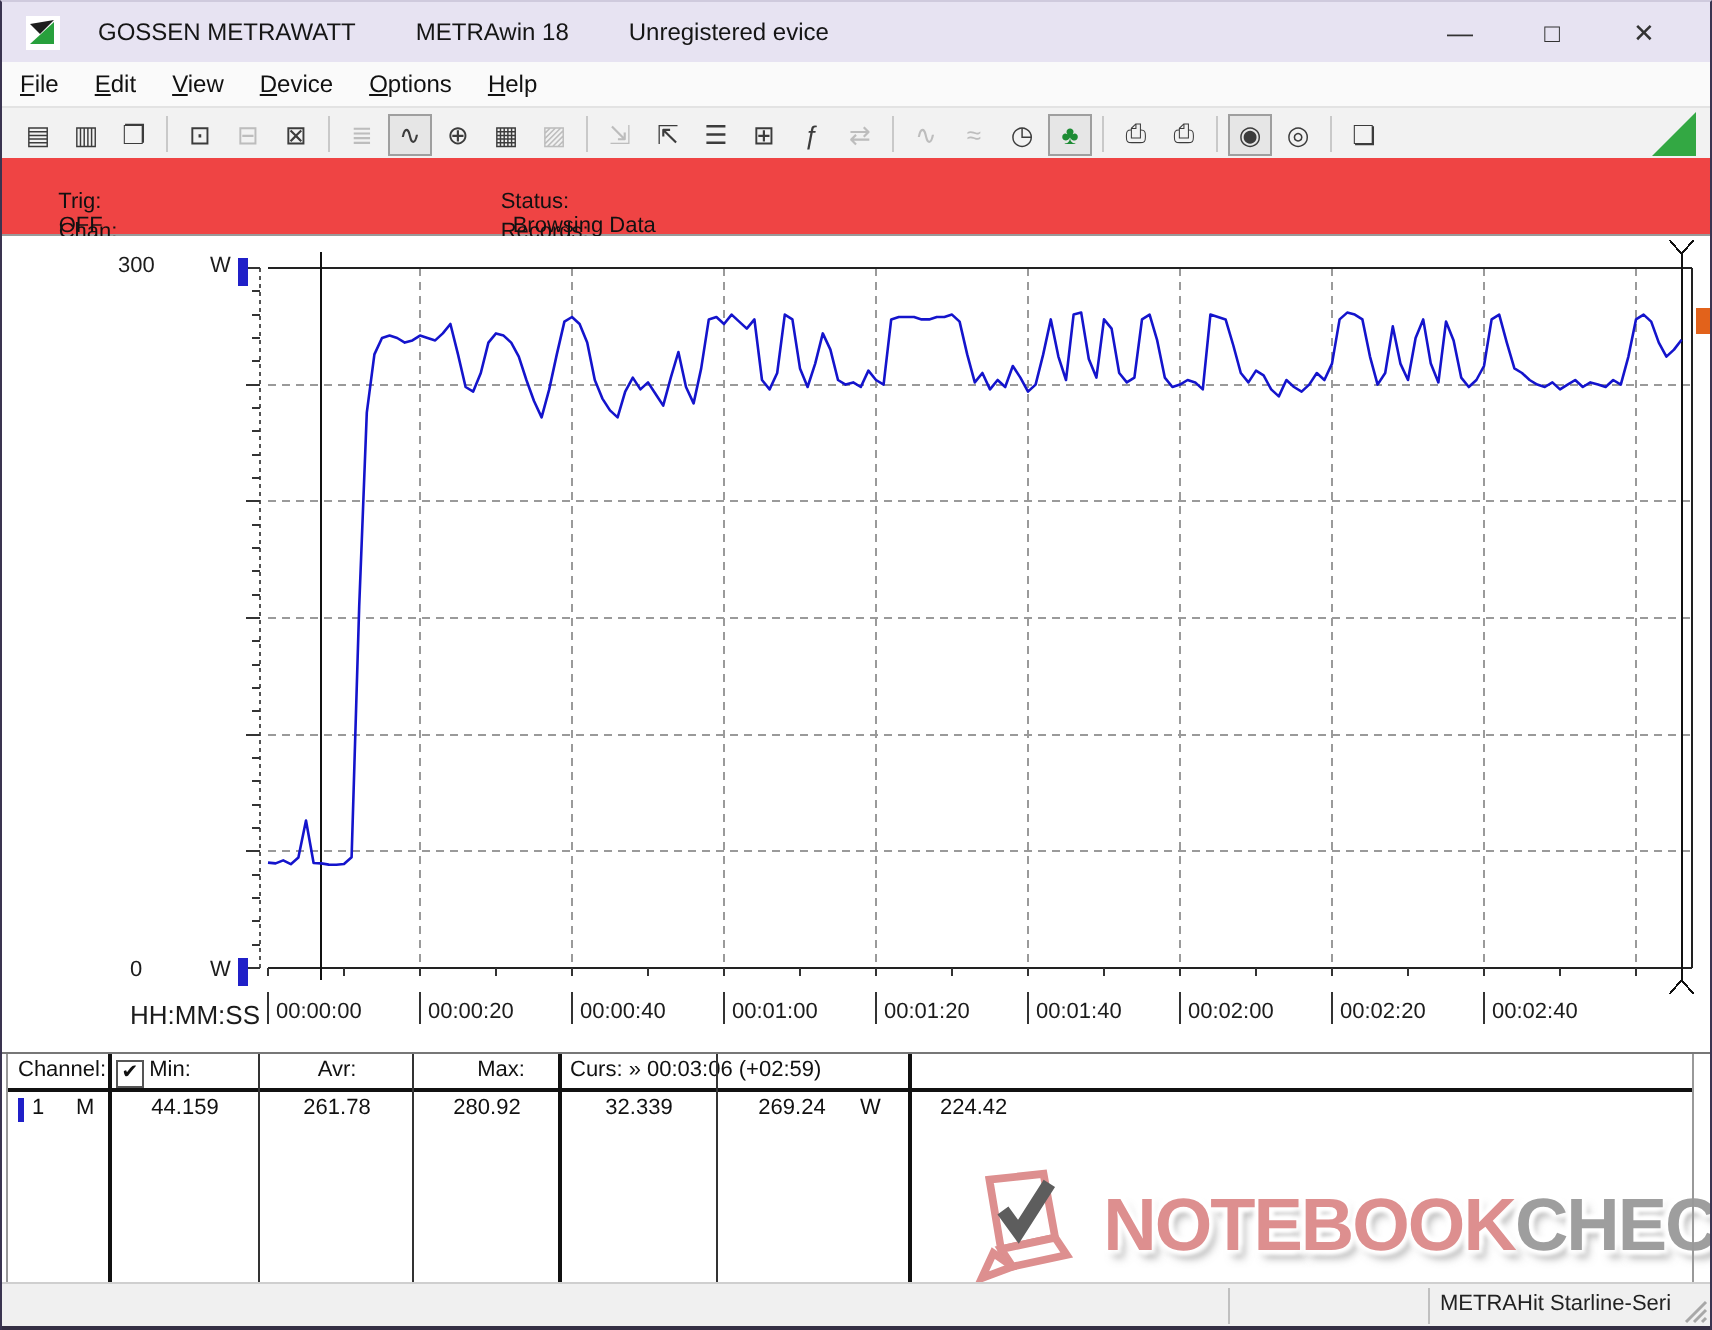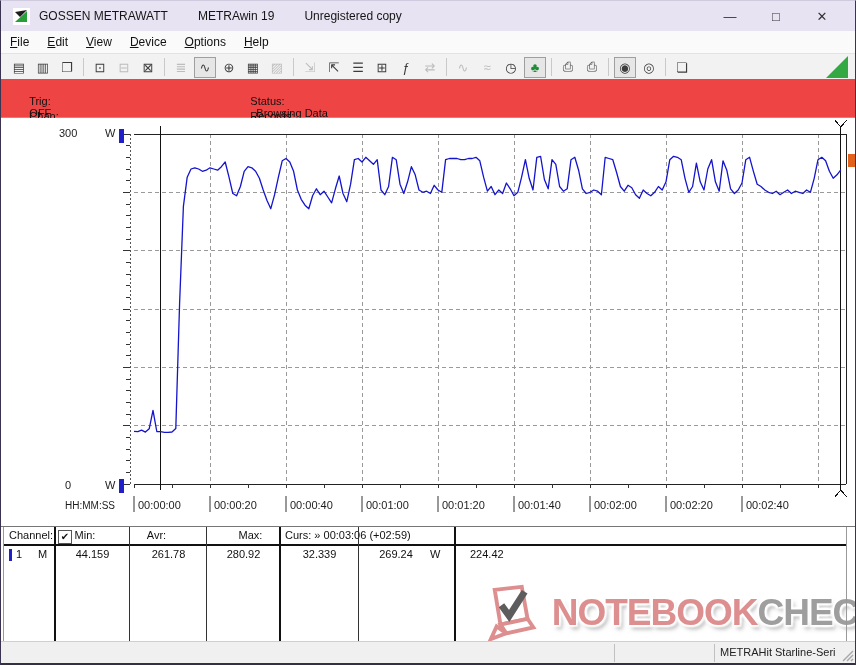--- a/index.html
+++ b/index.html
@@ -32,21 +32,21 @@
   
   #statuspanel{position:absolute;left:0;top:78px;width:100%;height:38px;background:#ef4444;
                border-bottom:1px solid #9a9a9a;font-size:11px;color:#111;}
   .sp-line{position:absolute;white-space:pre;}
   
   #chartpanel{position:absolute;left:0;top:117px;width:100%;height:408px;background:#fff;}
   #chart-svg{position:absolute;left:0;top:0;}
   #chart-svg text{font:11px "Liberation Sans",sans-serif;fill:#1c1c1c;}
   .ylab{position:absolute;font-size:11px;color:#1c1c1c;margin-left:12px;}
   .chan-marker{position:absolute;width:5px;height:14px;background:#2020c8;}
-  #xaxis-caption{position:absolute;left:64px;top:382px;font-size:10px;color:#1c1c1c;}
+  #xaxis-caption{position:absolute;left:64px;top:382px;font-size:13px;color:#1c1c1c;}
   #edge-artifact{position:absolute;left:847px;top:36px;width:8px;height:13px;background:#e2621b;}
   
   #tablepanel{position:absolute;left:0;top:525px;width:100%;height:115px;background:#fff;
               border-top:1px solid #777;font-size:11px;color:#111;padding-left:32px;}
   .vline{position:absolute;top:0;height:115px;}
   #hdr-underline{position:absolute;left:2px;top:17px;width:843px;height:2px;background:#111;}
   .tcell{position:absolute;white-space:pre;}
   .tcell.center{text-align:center;}
   #chk{position:absolute;left:57px;top:3px;width:12px;height:12px;border:1px solid #555;
        background:#fff;font-size:10px;line-height:11px;text-align:center;color:#111;}
@@ -69,23 +69,23 @@
 <body>
 
 <div id="win">
 
   <div id="titlebar">
     <svg id="app-icon" viewBox="0 0 17 17">
       <rect x="0" y="0" width="17" height="17" fill="#ffffff"></rect>
       <path d="M2,14 L14,3 L14,14 Z" fill="#27a03c"></path>
       <path d="M2,4 L14,2 L7,9 Z" fill="#1d1d1d"></path>
     </svg>
-    <span class="tb-text" style="margin-left:9px">GOSSEN METRAWATT</span>
-    <span class="tb-text" style="margin-left:30px">METRAwin 19</span>
-    <span class="tb-text" style="margin-left:30px">Unregistered copy</span>
+    <span class="tb-text" style="margin-left:19px">GOSSEN METRAWATT</span>
+    <span class="tb-text" style="margin-left:30px">METRAwin 18</span>
+    <span class="tb-text" style="margin-left:30px">Unregistered evice</span>
     <div id="win-controls">
       <span class="win-btn">—</span>
       <span class="win-btn">□</span>
       <span class="win-btn">✕</span>
     </div>
   </div>
 
   <div id="menubar">
       <div class="menu-item"><u>F</u>ile</div>
       <div class="menu-item"><u>E</u>dit</div>
@@ -264,21 +264,21 @@
     <div class="chan-marker" style="left:118px;top:361px"></div>
     <div id="xaxis-caption">HH:MM:SS</div>
     <div id="edge-artifact"></div>
   </div>
 
   <div id="tablepanel">
     <div id="hdr-underline"></div>
     <div class="tcell" style="left:8px;top:2px">Channel:</div>
     <div id="chk">✔</div>
     <div class="tcell center" style="left:56px;top:2px;width:56px">Min:</div>
-    <div class="tcell center" style="left:118px;top:2px;width:75px">Avr:</div>
+    <div class="tcell center" style="left:130px;top:2px;width:75px">Avr:</div>
     <div class="tcell center" style="left:207px;top:2px;width:85px">Max:</div>
     <div class="tcell" style="left:284px;top:2px">Curs: » 00:03:06 (+02:59)</div>
 
     <div id="row-marker"></div>
     <div class="tcell" style="left:15px;top:21px">1</div>
     <div class="tcell" style="left:37px;top:21px">M</div>
     <div class="tcell center" style="left:55px;top:21px;width:73px">44.159</div>
     <div class="tcell center" style="left:130px;top:21px;width:75px">261.78</div>
     <div class="tcell center" style="left:207px;top:21px;width:71px">280.92</div>
     <div class="tcell center" style="left:280px;top:21px;width:77px">32.339</div>

